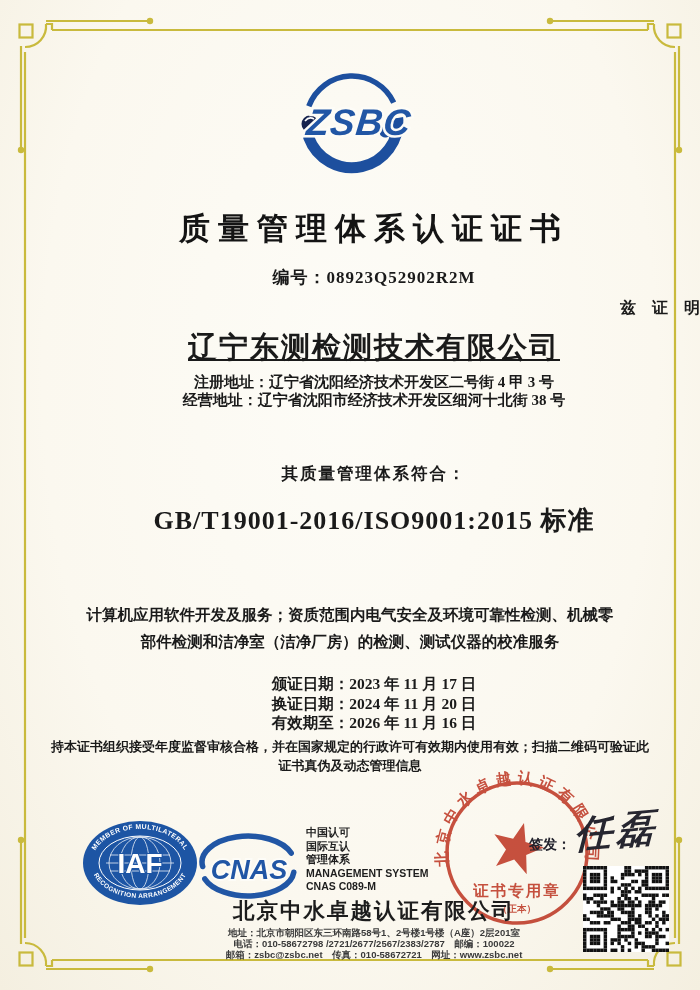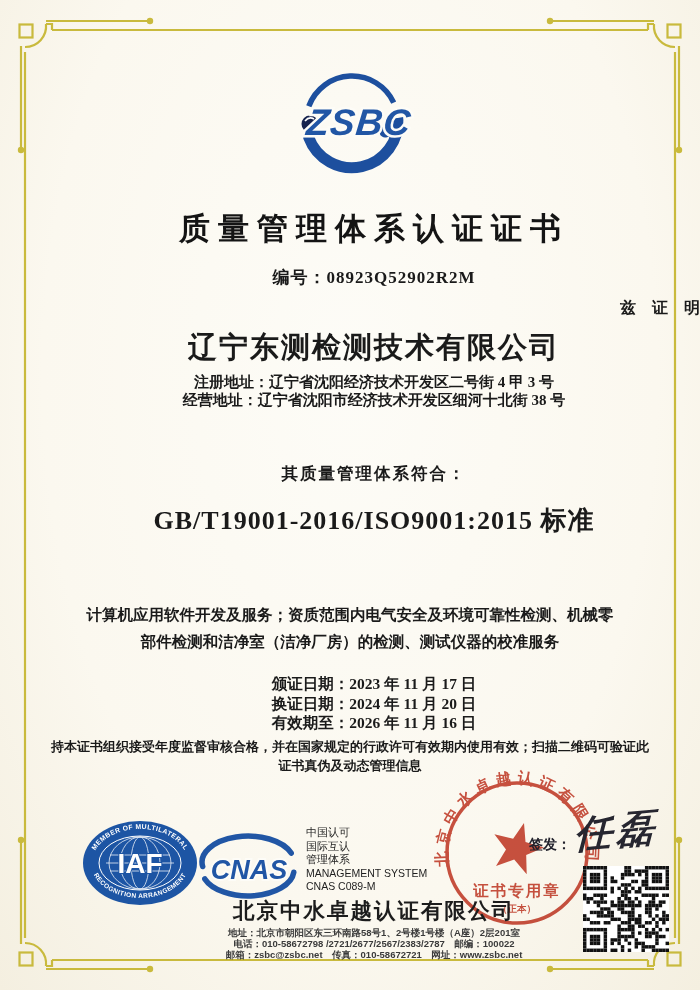--- a/index.html
+++ b/index.html
@@ -24,40 +24,40 @@
 
   
   .logo-arc{stroke:#1d4f9e;fill:none;}
   .logo-word{font-family:"Liberation Sans","DejaVu Sans",sans-serif;font-weight:bold;font-style:italic;
     font-size:37px;fill:var(--logo-blue);letter-spacing:1px;paint-order:stroke;stroke:#fdfcf7;stroke-width:5px;}
 
   .title{top:208px;font-size:31px;font-weight:bold;letter-spacing:8px;color:#141414;
     font-family:"Liberation Sans","DejaVu Sans",sans-serif;}
   .cert-no{top:266px;font-size:17px;font-weight:bold;letter-spacing:1px;}
   .certify{top:298px;font-size:16px;font-weight:bold;text-align:right;}
-  .company{top:328px;font-size:29px;font-weight:bold;letter-spacing:2px;}
+  .company{top:328px;font-size:29px;font-weight:bold;letter-spacing:2px;text-decoration:underline;}
   .addr1{top:373px;font-size:15px;font-weight:bold;}
   .addr2{top:391px;font-size:15px;font-weight:bold;}
   .credit{top:409px;font-size:15px;font-weight:bold;}
   .conform{top:463px;font-size:16.5px;font-weight:bold;letter-spacing:2px;}
   .standard{top:503px;font-size:26px;font-weight:bold;letter-spacing:1px;}
   .scope-h{top:563px;font-size:16.5px;font-weight:bold;letter-spacing:2px;}
   .scope{top:601px;left:82px;width:536px;text-align:center;font-size:15.5px;font-weight:bold;line-height:27px;}
   .dates{top:674px;font-size:15.5px;font-weight:bold;line-height:19.5px;}
   .note{top:737px;left:50px;width:600px;text-align:center;font-size:13px;font-weight:bold;line-height:19px;}
 
   
   .iaf{left:80px;top:818px;width:120px;height:90px;}
   .iaf-text{font-family:"Liberation Sans","DejaVu Sans",sans-serif;font-weight:bold;fill:#fff;}
   .cnas{left:198px;top:826px;width:100px;height:80px;}
   .cnas-arc{stroke:var(--logo-blue);stroke-width:5.5;fill:none;stroke-linecap:round;}
   .cnas-word{font-family:"Liberation Sans","DejaVu Sans",sans-serif;font-weight:bold;font-style:italic;
     font-size:27px;fill:var(--logo-blue);paint-order:stroke;stroke:#fdfcf7;stroke-width:4px;}
   .cnas-info{left:306px;top:826px;font-family:"Liberation Sans","DejaVu Sans",sans-serif;color:#1e1e1e;}
-  .cnas-info div{font-size:11px;font-weight:normal;line-height:13.5px;}
+  .cnas-info div{font-size:11px;font-weight:bold;line-height:13.5px;}
   .cnas-info div.en{font-size:10.5px;}
 
   
   .seal{left:429px;top:765px;width:176px;height:176px;opacity:.88;mix-blend-mode:multiply;}
   .seal-ring{stroke:var(--seal-red);stroke-width:3.5;fill:none;}
   .seal-text{fill:var(--seal-red);font-weight:bold;}
   .sign-label{left:529px;top:836px;font-size:14px;font-weight:bold;color:#22222c;z-index:3;}
   .sign-name{left:574px;top:806px;font-size:38px;font-weight:bold;font-style:italic;color:#262630;
     transform:rotate(-5deg) skewX(-6deg);letter-spacing:4px;z-index:3;}
   .qr{left:583px;top:866px;width:86px;height:86px;background:#fff;}

